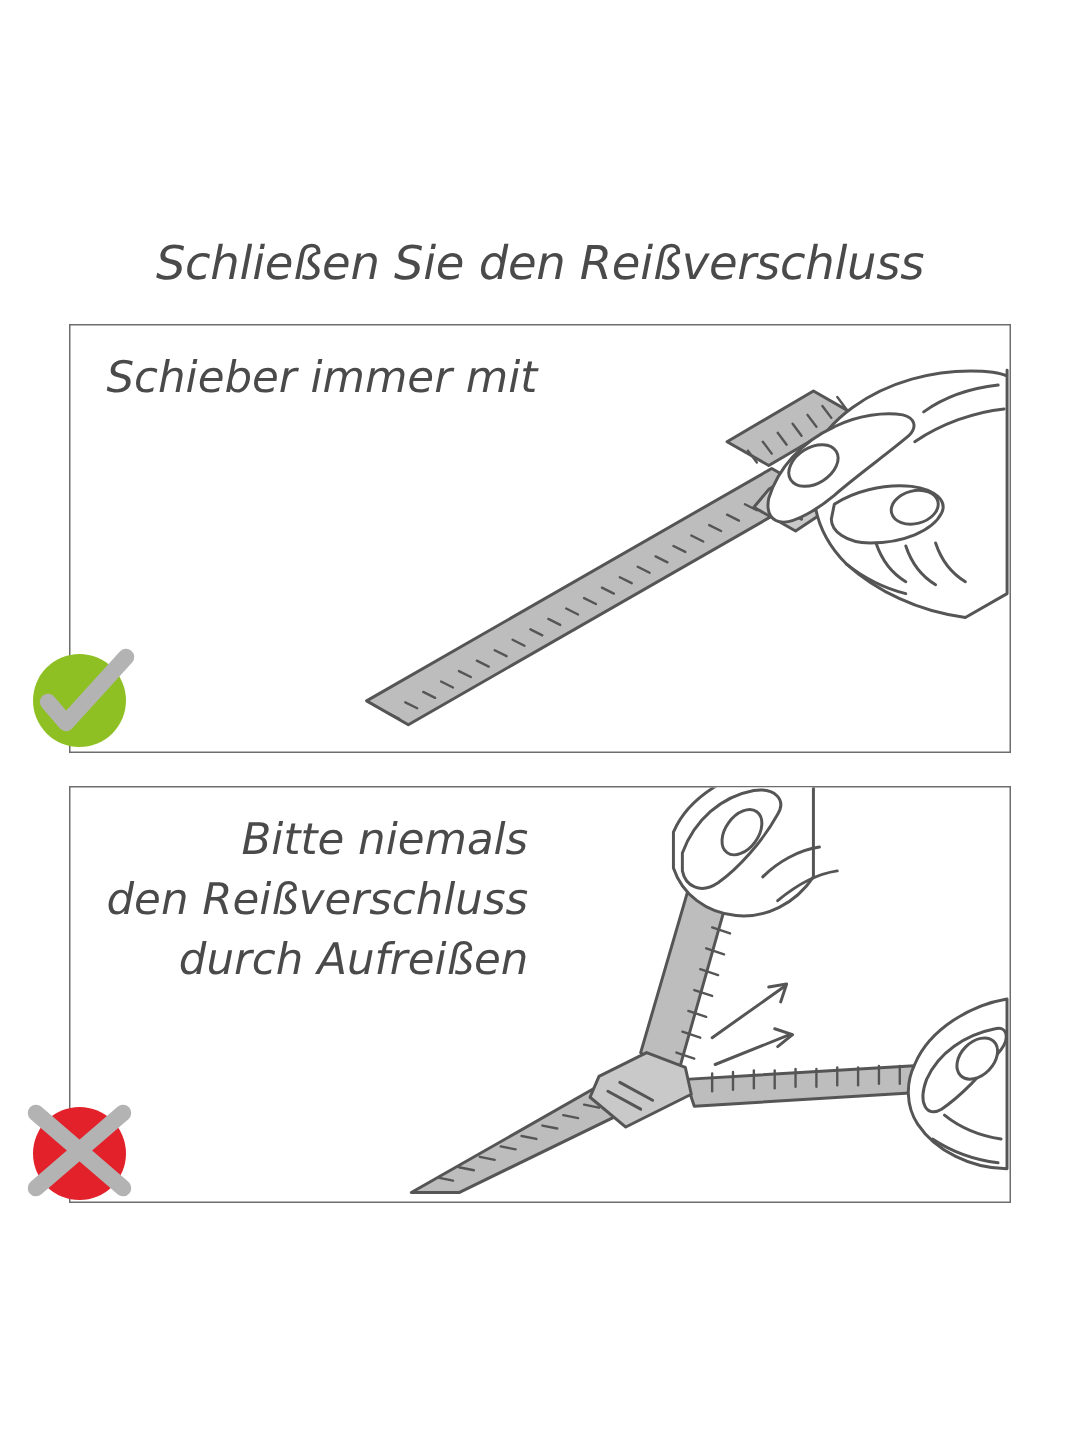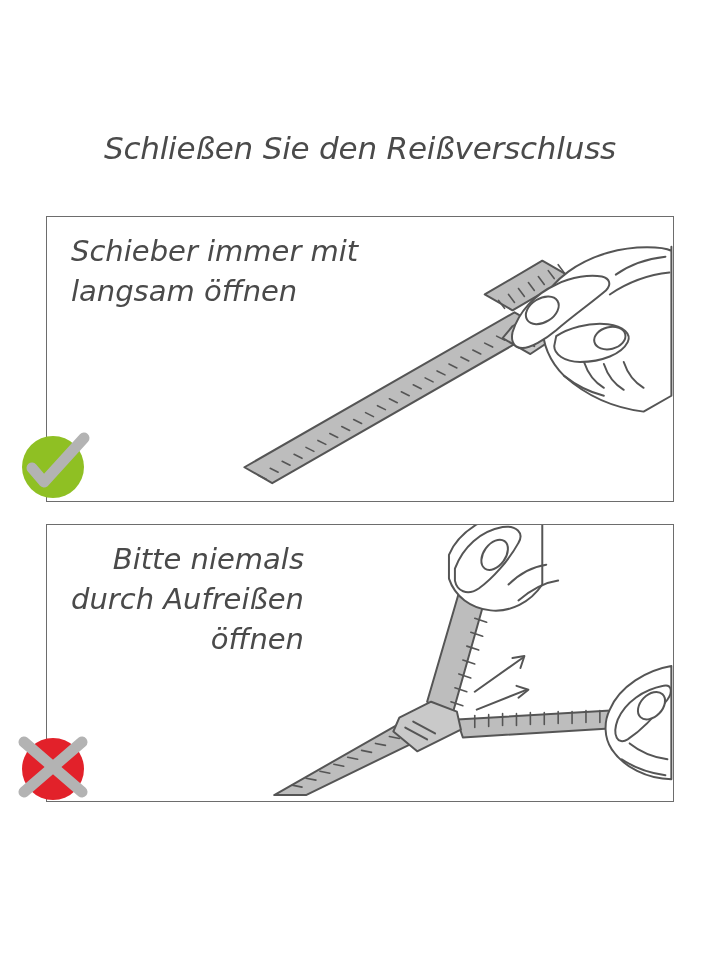--- a/index.html
+++ b/index.html
@@ -32,20 +32,21 @@
     text-align: center;
     font-style: italic;
     font-size: 31px;
     line-height: 40px;
     color: #4a4a4a;
     letter-spacing: -0.2px;
   }
   .heading .line {
     display: block;
     white-space: nowrap;
+    margin-top: 28px;
   }
 
   
   .panel {
     position: absolute;
     left: 46px;
     width: 628px;
     border: 1.5px solid #6d6d6d;
     box-sizing: border-box;
     background: #ffffff;
@@ -101,21 +102,20 @@
 <div class="page">
 
   <div class="heading">
     <span class="line">Schließen Sie den Reißverschluss</span>
   </div>
 
   <div class="panel" id="panel-good">
 
     <div class="panel-text">
       <span class="line">Schieber immer mit</span>
-      <span class="line">langsam öffnen</span>
     </div>
 
     <svg class="illus" viewBox="0 0 460 286">
       <g fill="none" stroke="#555555" stroke-width="2" stroke-linecap="round" stroke-linejoin="round">
 
         <g>
           <path d="M30 252 L58 268 L330 112 L302 96 Z" fill="#bdbdbd" stroke="#555555"></path>
           <path d="M300 94 L272 78 L330 44 L358 60 Z" fill="#bdbdbd" stroke="#555555"></path>
           <path d="M336 114 L362 130 L420 96 L392 80 Z" fill="#bdbdbd" stroke="#555555"></path>
         </g>
@@ -192,22 +192,22 @@
   <div class="badge" id="badge-ok">
     <svg width="90" height="90" viewBox="0 0 90 90">
       <path d="M24 46 L36 60 L76 16" fill="none" stroke="#b3b3b3" stroke-width="11" stroke-linecap="round" stroke-linejoin="round"></path>
     </svg>
   </div>
 
   <div class="panel" id="panel-bad">
 
     <div class="panel-text">
       <span class="line">Bitte niemals</span>
+      <span class="line">den Reißverschluss</span>
       <span class="line">durch Aufreißen</span>
-      <span class="line">öffnen</span>
     </div>
 
     <svg class="illus" viewBox="0 0 460 278">
       <g fill="none" stroke="#555555" stroke-width="2" stroke-linecap="round" stroke-linejoin="round">
 
         <g>
           <path d="M60 272 L92 272 L240 200 L218 182 Z" fill="#bdbdbd" stroke="#555555"></path>
         </g>
         <g stroke-width="1.6">
           <path d="M78 262 L88 264"></path>

